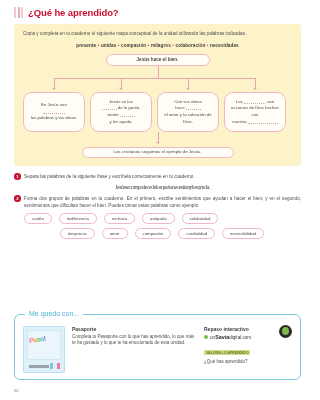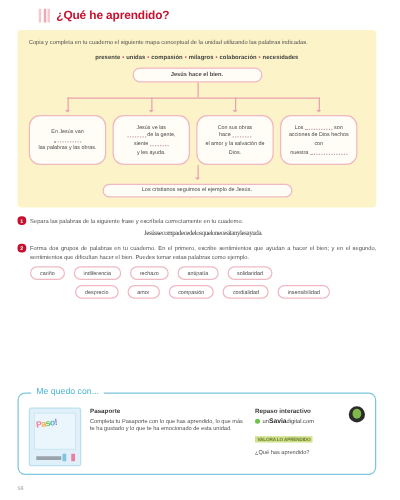--- a/index.html
+++ b/index.html
@@ -6,21 +6,21 @@
   body{
     width:315px;height:400px;overflow:hidden;
     background:#ffffff;
     font-family:"Liberation Sans", sans-serif;
     color:#4a4a4a;
     -webkit-font-smoothing:antialiased;
   }
   .page{position:relative;width:315px;height:400px;box-sizing:border-box;padding:0;}
 
   
-  .header{display:flex;align-items:flex-start;gap:5px;padding:7px 0 4px 31px;}
+  .header{display:flex;align-items:flex-start;gap:5px;padding:7px 0 4px 14px;}
   .hdr-bars{display:flex;gap:1.5px;}
   .hdr-bars i{display:block;width:2px;height:11px;background:#f3c9cf;}
   .hdr-bars i:nth-child(2){background:#eda9b4;}
   .hdr-bars i:nth-child(3){background:#f3c9cf;}
   .page-title{
     font-size:9.5px;font-weight:bold;color:#c8102e;letter-spacing:-0.1px;
   }
 
   
   .panel{

